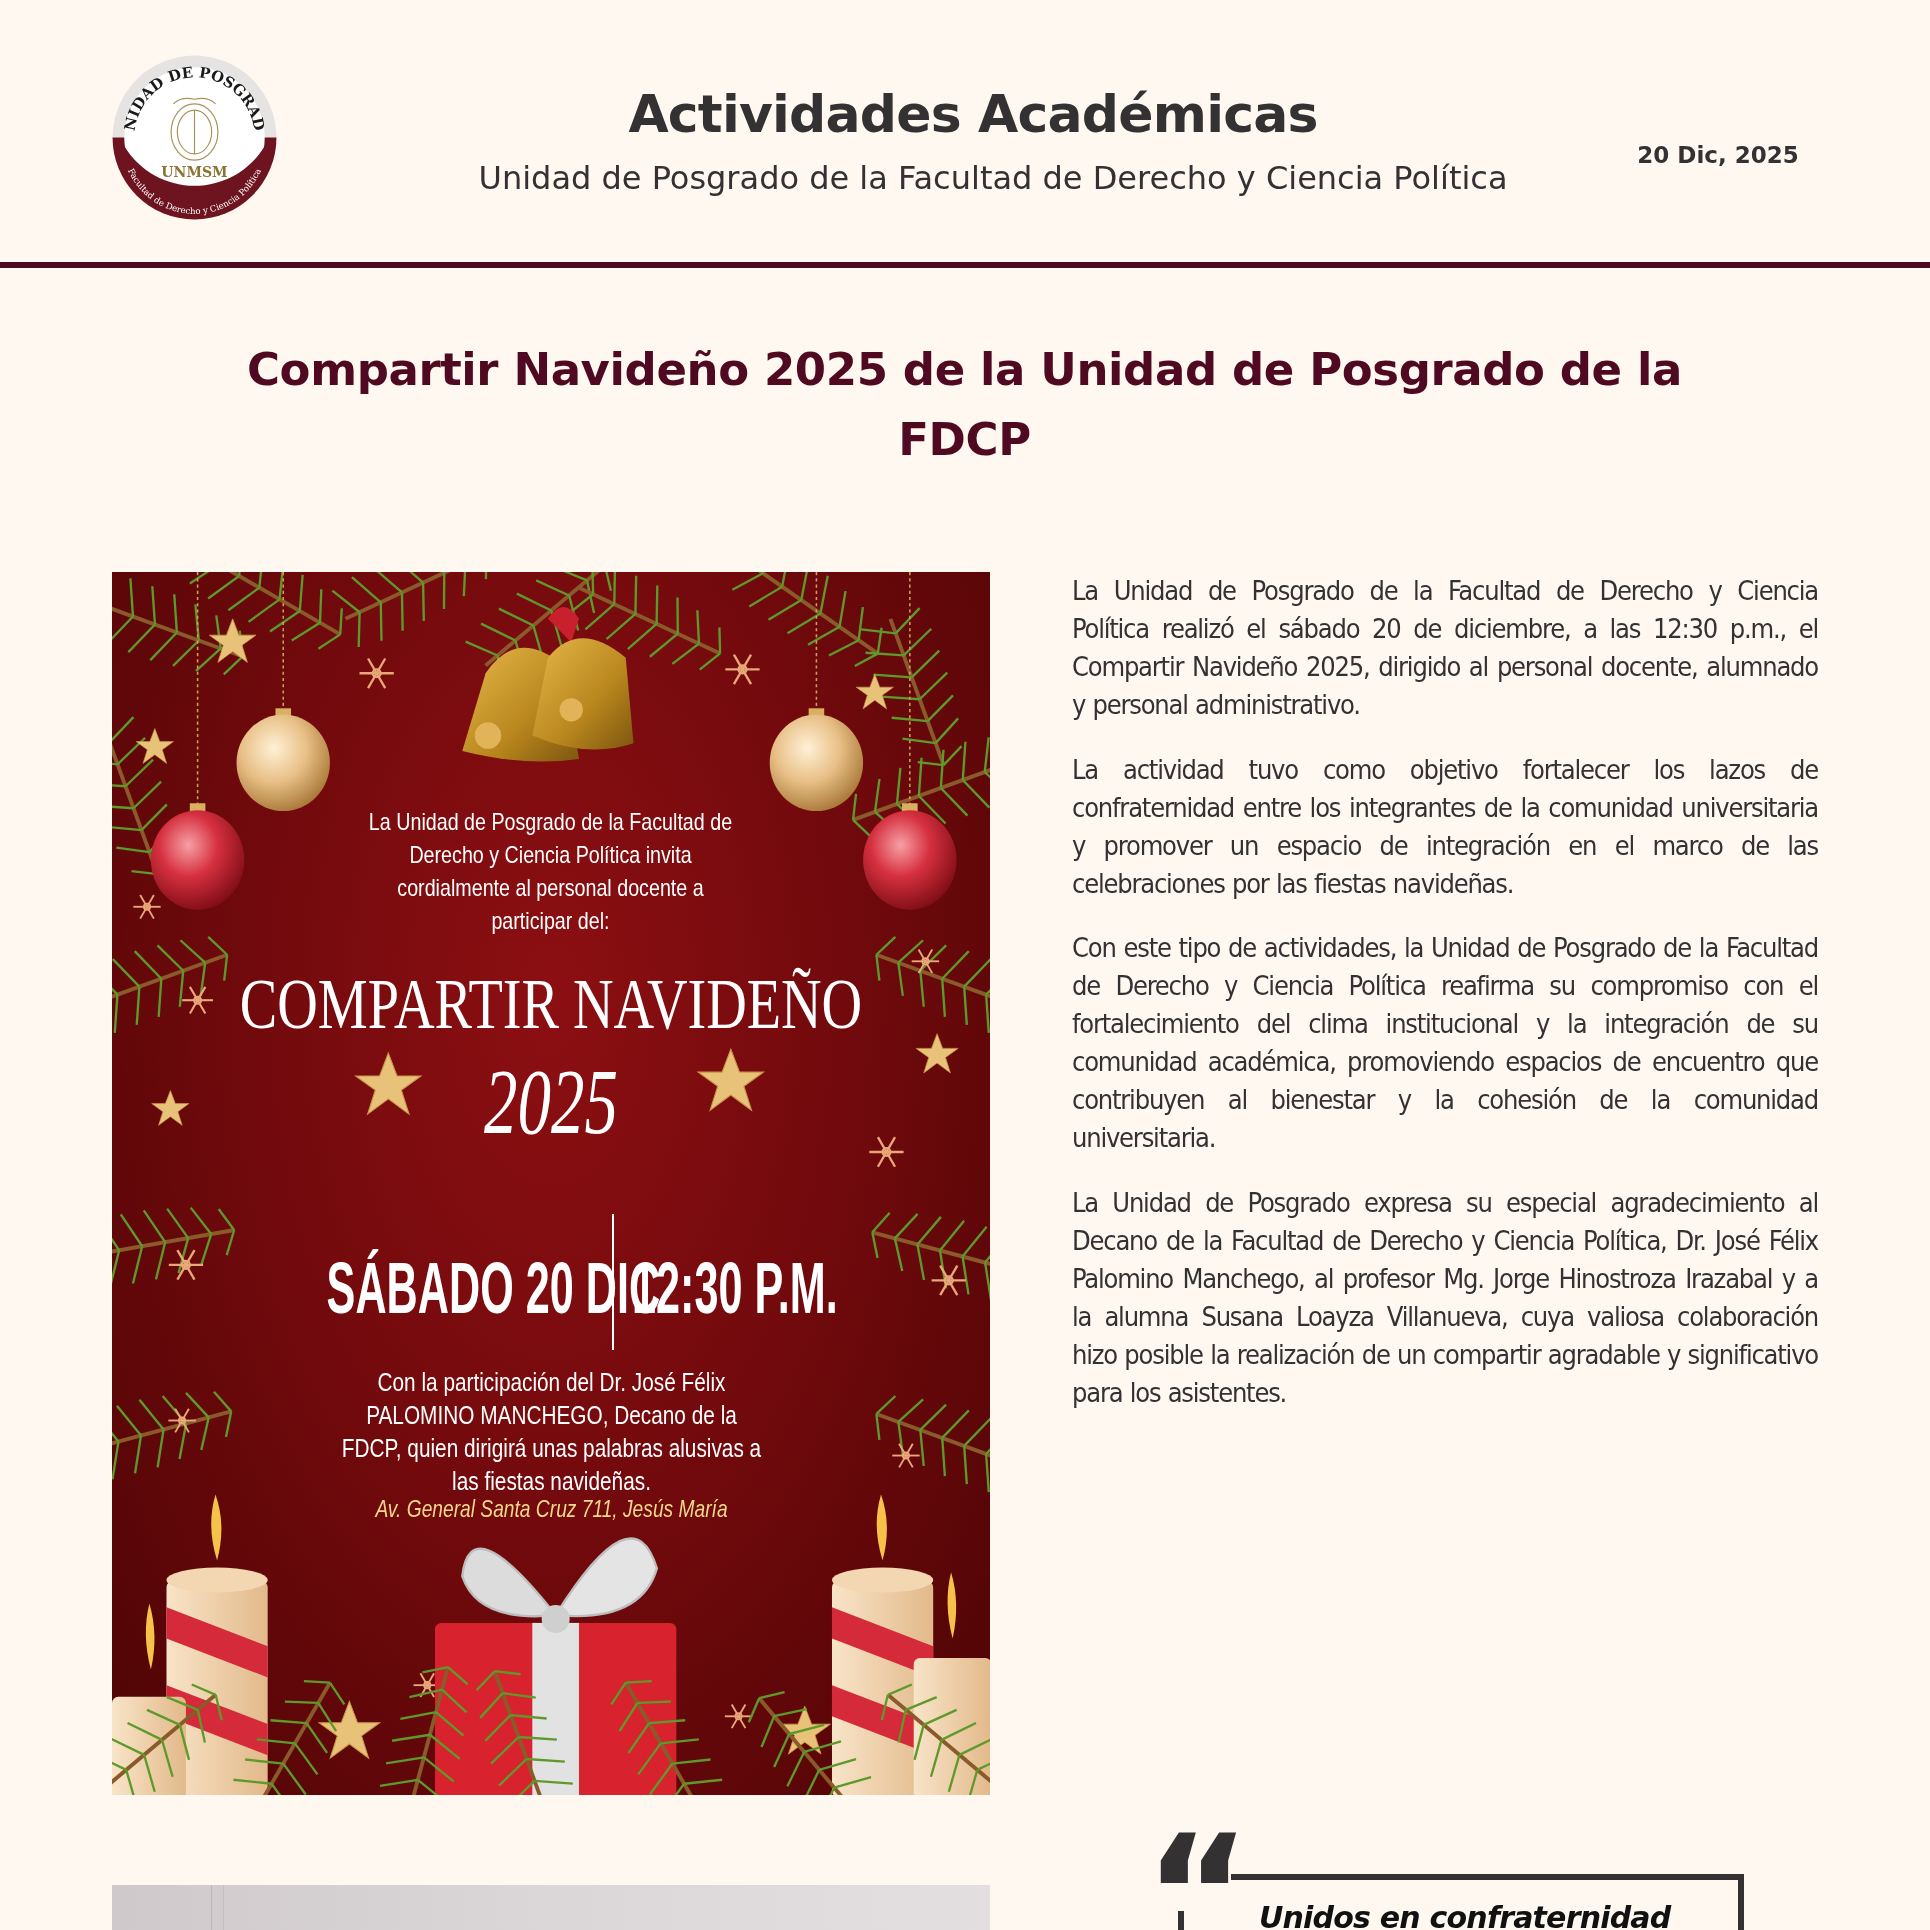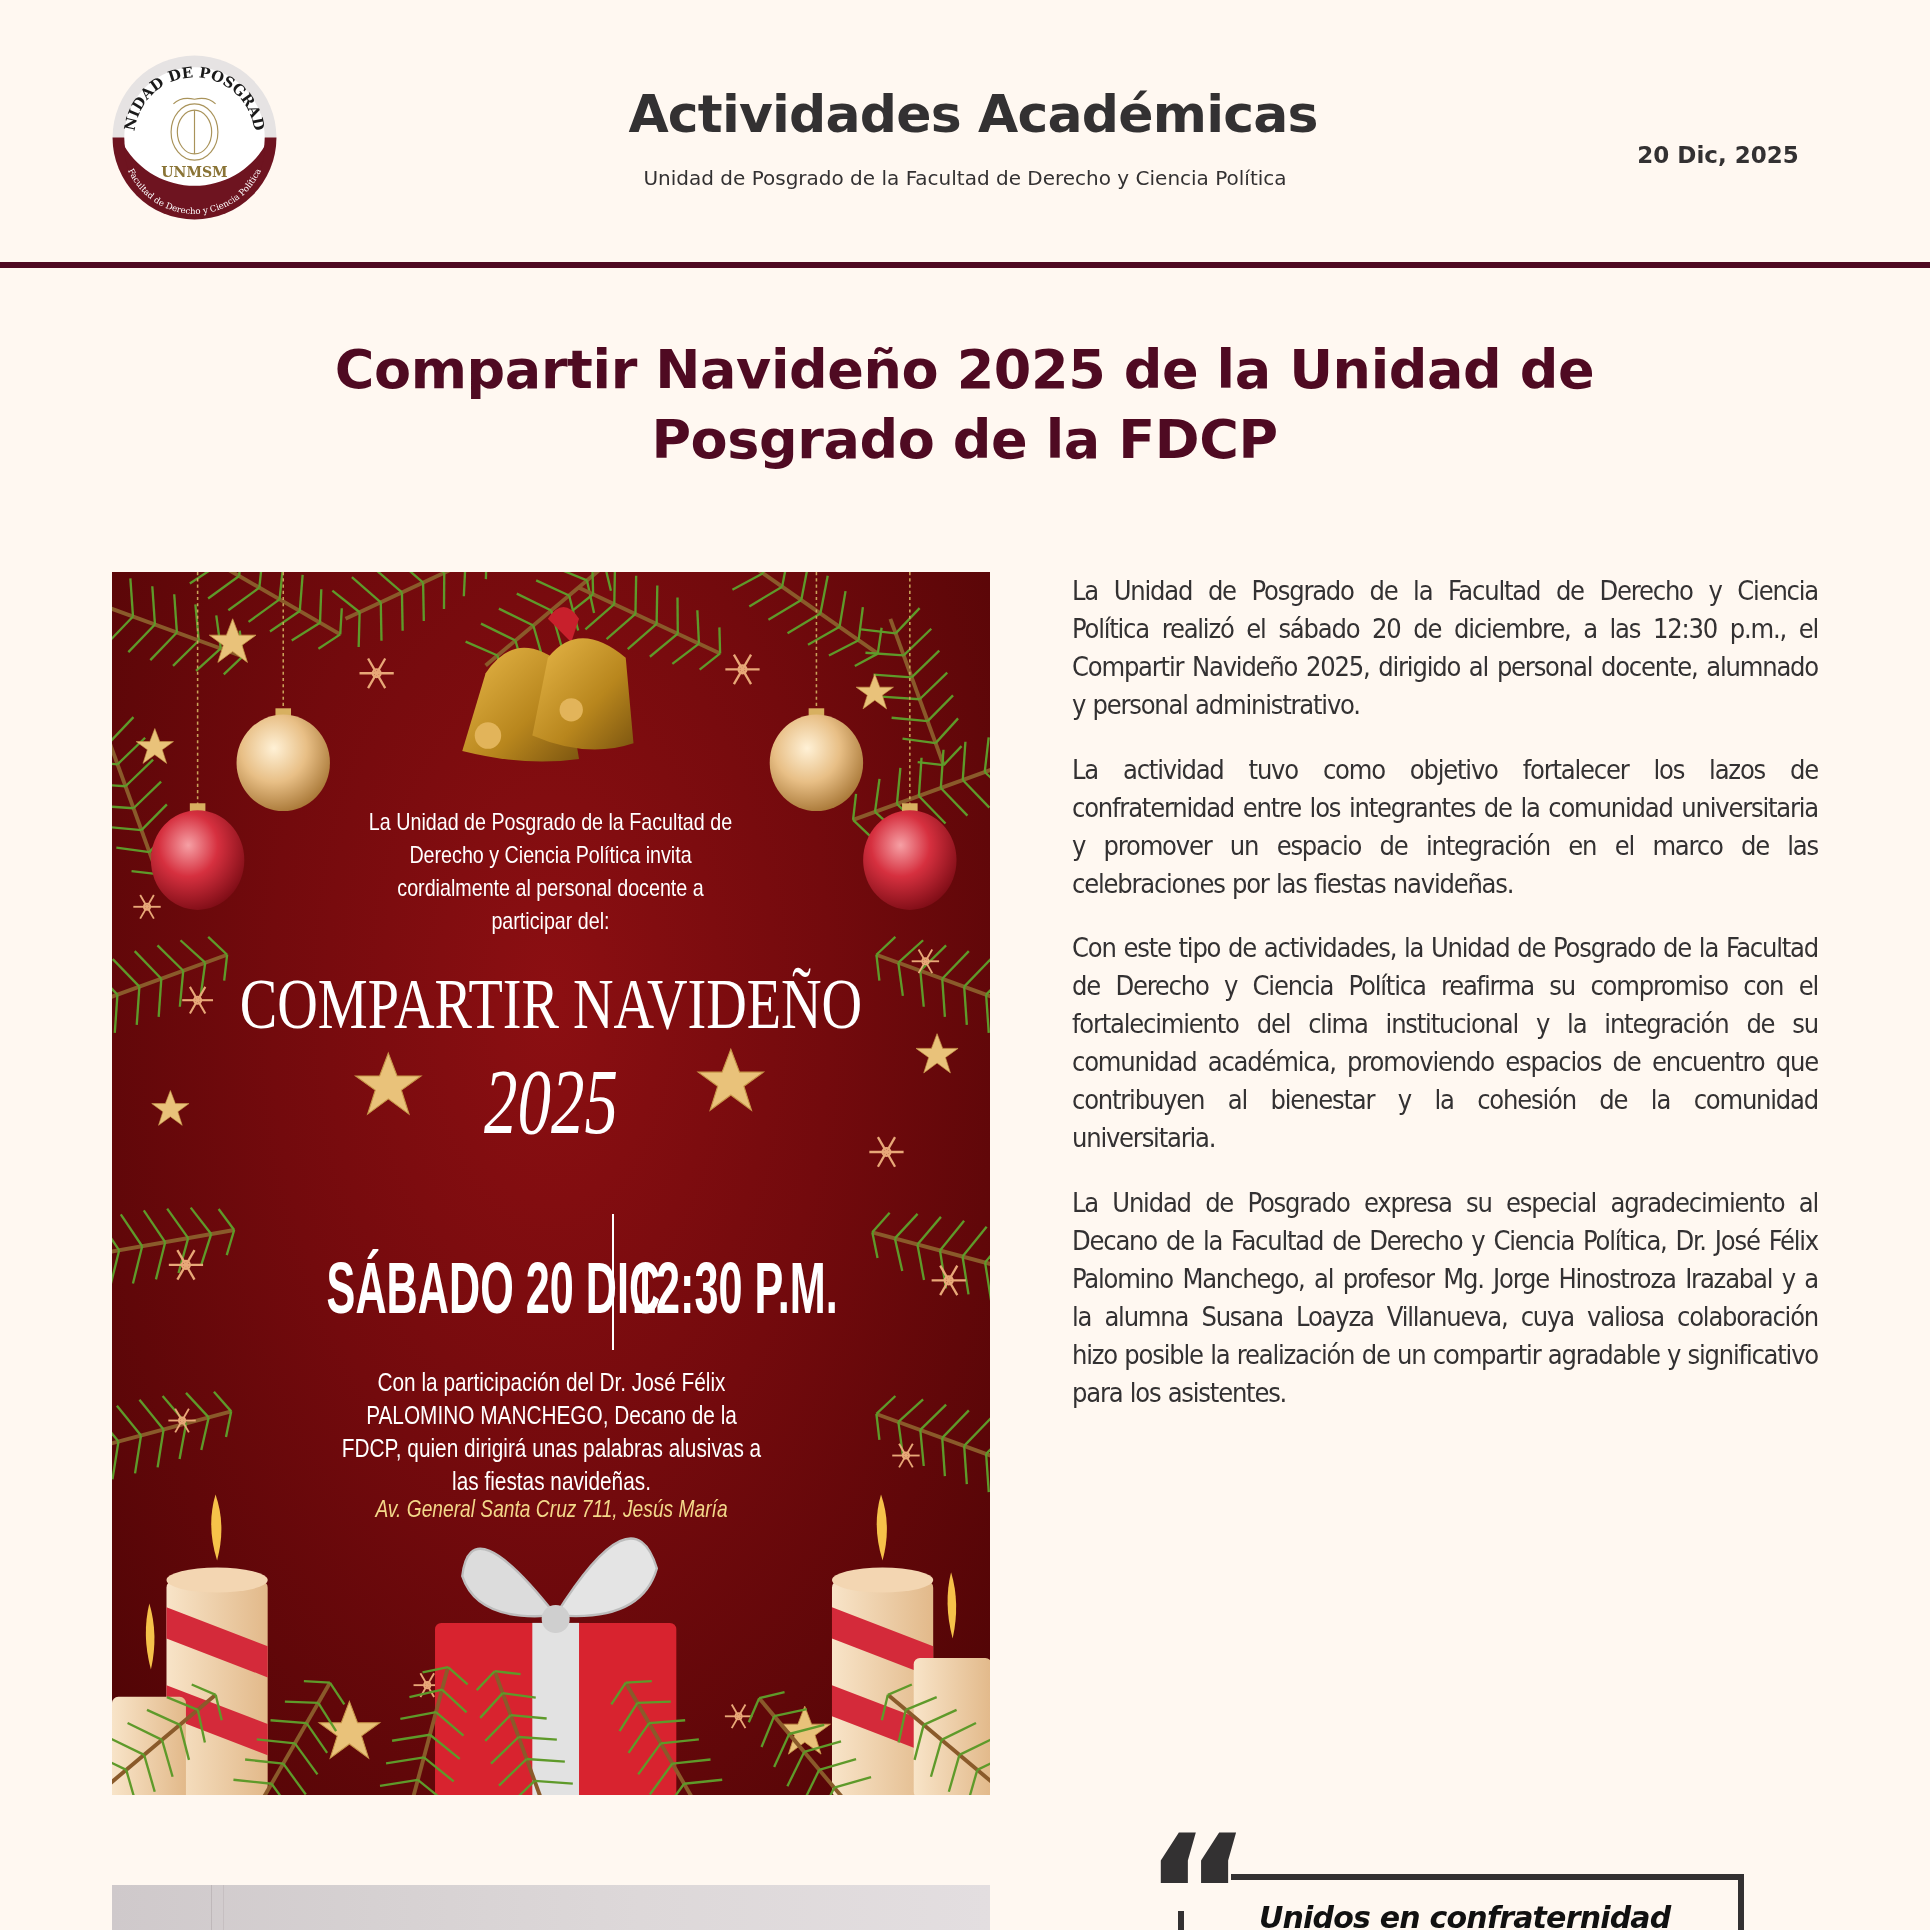--- a/index.html
+++ b/index.html
@@ -15,35 +15,35 @@
   
   .logo {
     left: 111px; top: 54px; width: 167px; height: 167px;
   }
   .header-title {
     left: 436px; top: 68px; width: 1074px; text-align: center;
     font-size: 52px; font-weight: bold; letter-spacing: -0.8px;
     color: #333132; line-height: 93px; white-space: nowrap;
   }
   .header-sub {
-    left: 428px; top: 163px; width: 1074px; text-align: center;
-    font-size: 20px; color: #333132; line-height: 31px; white-space: nowrap;
+    left: 456px; top: 163px; width: 1074px; text-align: center;
+    font-size: 32px; color: #333132; line-height: 31px; white-space: nowrap;
   }
   .header-date {
     left: 1619px; top: 140px; width: 198px; text-align: center;
     font-size: 23px; font-weight: bold; color: #333132; line-height: 31px;
   }
   .header-rule {
     left: 0; top: 262px; width: 1931px; height: 6.2px; background: #4f0a22;
   }
 
   
   .article-title {
     left: 233px; top: 335px; width: 1463px; text-align: center;
-    font-size: 54px; font-weight: bold; color: #4f0a22;
+    font-size: 45px; font-weight: bold; color: #4f0a22;
     line-height: 70px; letter-spacing: -0.4px;
   }
 
   
   .poster {
     left: 112px; top: 572px; width: 878px; height: 1223px;
     overflow: hidden;
     background: radial-gradient(ellipse at 50% 35%, #8c0f12 0%, #730a0d 45%, #4e0405 100%);
   }
   .poster svg { position: absolute; left: 0; top: 0; }

